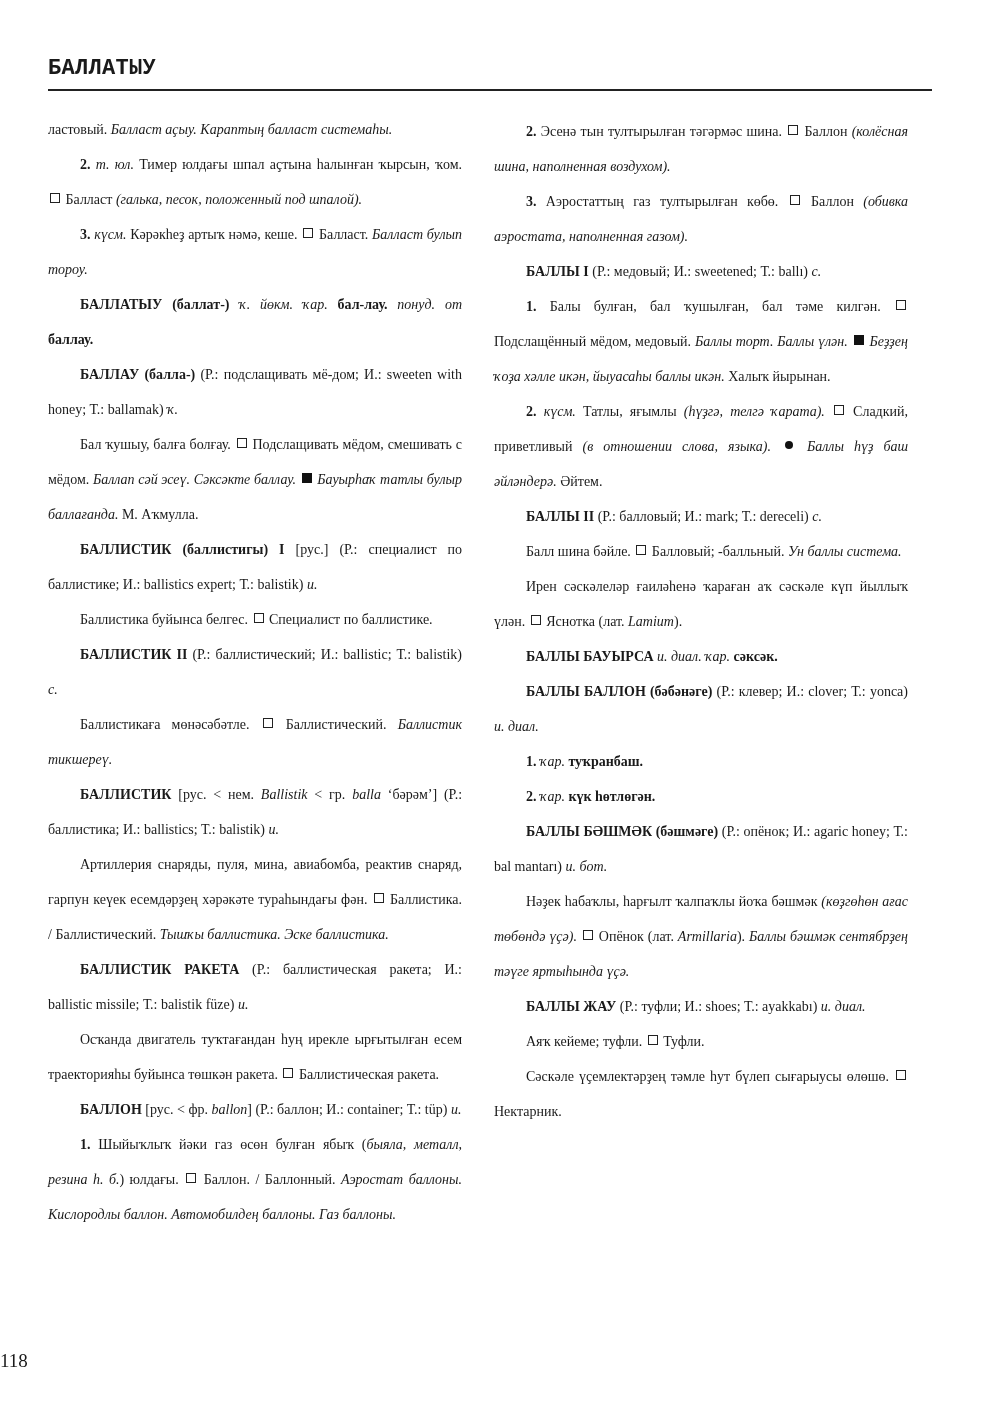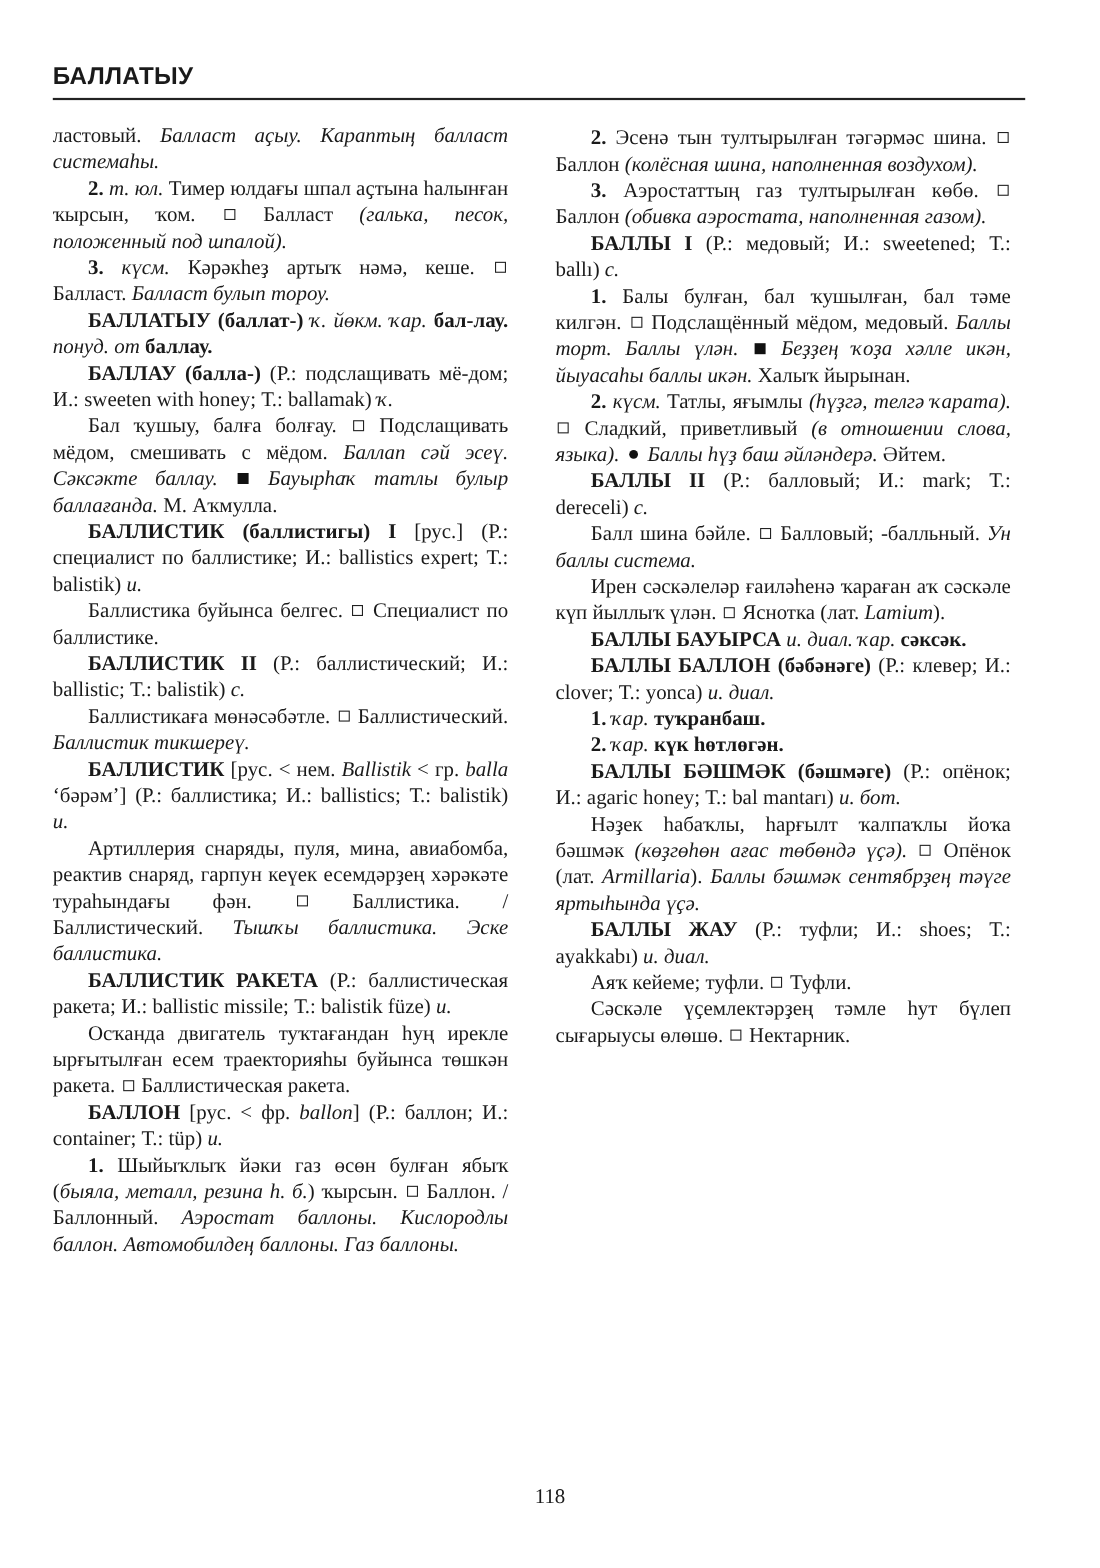--- a/index.html
+++ b/index.html
@@ -1,34 +1,34 @@
 <!DOCTYPE html>
 <html><head>
 <meta charset="utf-8">
 <style>
   html, body { margin: 0; padding: 0; background: #ffffff; }
   body { width: 1000px; height: 1425px; position: relative; overflow: hidden;
          font-family: "Liberation Serif", "DejaVu Serif", serif; color: #1a1a1a; }
-  .running-head { position: absolute; left: 48px; top: 56px; font-family: Liberation Sans, sans-serif;
+  .running-head { position: absolute; left: 48px; top: 56px; font-family: Liberation Mono, monospace;
          font-weight: bold; font-size: 22px; letter-spacing: 0.3px; }
   .rule { position: absolute; left: 48px; top: 89px; width: 884px; height: 2px; background: #222; }
-  .col { position: absolute; top: 112px; width: 414px; font-size: 19px; line-height: 24px;
+  .col { position: absolute; top: 112px; width: 414px; font-size: 14px; line-height: 35px;
          text-align: justify; hyphens: manual; }
   .col.left { left: 48px; }
-  .col.right { left: 505px; top: 114px; }
+  .col.right { left: 494px; top: 114px; }
   .col p { margin: 0; text-indent: 0; }
   .col p.ind { text-indent: 32px; }
   .col p.entry { text-indent: 32px; }
   b, .b { font-weight: bold; }
   i, .i { font-style: italic; }
   .sq { display: inline-block; width: 10px; height: 10px; border: 1.3px solid #222;
         vertical-align: 1px; margin: 0 2px; box-sizing: border-box; }
   .blk { display: inline-block; width: 10px; height: 10px; background: #111; vertical-align: 1px; margin: 0 2px; }
   .dot { display: inline-block; width: 8px; height: 8px; border-radius: 50%; background: #111; vertical-align: 2px; margin: 0 4px; }
-  .folio { position: absolute; top: 1350px; left: 0; width: 1000px; text-align: center; font-size: 19px; }
+  .folio { position: absolute; top: 1350px; left: 0; width: 1000px; font-size: 19px; }
 </style>
 </head>
 <body>
 
 <div class="running-head">БАЛЛАТЫУ</div>
 <div class="rule"></div>
 
 <div class="col left">
     <p class=""><span>ластовый. </span><span class="i">Балласт аҫыу. Карaптың балласт системаһы.</span></p>
     <p class="ind"><span class="b">2. </span><span class="i">т. юл.</span><span> Тимер юлдағы шпал аҫтына һалынған ҡырсын, ҡом. </span><span class="sq"></span><span> Балласт </span><span class="i">(галька, песок, положенный под шпалой).</span></p>
@@ -38,21 +38,21 @@
     <p class="ind"><span>Бал ҡушыу, балға болғау. </span><span class="sq"></span><span> Подслащивать мёдом, смешивать с мёдом. </span><span class="i">Баллап сәй эсеү. Сәксәкте баллау.</span><span> </span><span class="blk"></span><span class="i"> Бауырһаҡ татлы булыр баллағанда.</span><span> М. Аҡмулла.</span></p>
     <p class="entry"><span class="b">БАЛЛИСТИК (баллистигы) I </span><span>[рус.] (Р.: специалист по баллистике; И.: ballistics expert; Т.: balistik) </span><span class="i">и.</span></p>
     <p class="ind"><span>Баллистика буйынса белгес. </span><span class="sq"></span><span> Специалист по баллистике.</span></p>
     <p class="entry"><span class="b">БАЛЛИСТИК II </span><span>(Р.: баллистический; И.: ballistic; Т.: balistik) </span><span class="i">с.</span></p>
     <p class="ind"><span>Баллистикаға мөнәсәбәтле. </span><span class="sq"></span><span> Баллистический. </span><span class="i">Баллистик тикшереү.</span></p>
     <p class="entry"><span class="b">БАЛЛИСТИК </span><span>[рус. &lt; нем. </span><span class="i">Ballistik</span><span> &lt; гр. </span><span class="i">balla</span><span> ‘бәрәм’] (Р.: баллистика; И.: ballistics; Т.: balistik) </span><span class="i">и.</span></p>
     <p class="ind"><span>Артиллерия снаряды, пуля, мина, авиабомба, реактив снаряд, гарпун кеүек есемдәрҙең хәрәкәте тураһындағы фән. </span><span class="sq"></span><span> Баллистика. / Баллистический. </span><span class="i">Тышҡы баллистика. Эске баллистика.</span></p>
     <p class="entry"><span class="b">БАЛЛИСТИК РАКЕТА </span><span>(Р.: баллистическая ракета; И.: ballistic missile; Т.: balistik füze) </span><span class="i">и.</span></p>
     <p class="ind"><span>Осҡанда двигатель туҡтағандан һуң ирекле ырғытылған есем траекторияһы буйынса төшкән ракета. </span><span class="sq"></span><span> Баллистическая ракета.</span></p>
     <p class="entry"><span class="b">БАЛЛОН </span><span>[рус. &lt; фр. </span><span class="i">ballon</span><span>] (Р.: баллон; И.: container; Т.: tüp) </span><span class="i">и.</span></p>
-    <p class="ind"><span class="b">1. </span><span>Шыйыҡлыҡ йәки газ өсөн булған ябыҡ (</span><span class="i">быяла, металл, резина һ. б.</span><span>) ҡырсын. </span><span class="sq"></span><span> Баллон. / Баллонный. </span><span class="i">Аэростат баллоны. Кислородлы баллон. Автомобилдең баллоны. Газ баллоны.</span></p>
+    <p class="ind"><span class="b">1. </span><span>Шыйыҡлыҡ йәки газ өсөн булған ябыҡ (</span><span class="i">быяла, металл, резина һ. б.</span><span>) юлдағы. </span><span class="sq"></span><span> Баллон. / Баллонный. </span><span class="i">Аэростат баллоны. Кислородлы баллон. Автомобилдең баллоны. Газ баллоны.</span></p>
   </div>
 <div class="col right">
     <p class="ind"><span class="b">2. </span><span>Эсенә тын тултырылған тәгәрмәс шина. </span><span class="sq"></span><span> Баллон </span><span class="i">(колёсная шина, наполненная воздухом).</span></p>
     <p class="ind"><span class="b">3. </span><span>Аэростаттың газ тултырылған көбө. </span><span class="sq"></span><span> Баллон </span><span class="i">(обивка аэростата, наполненная газом).</span></p>
     <p class="entry"><span class="b">БАЛЛЫ I </span><span>(Р.: медовый; И.: sweetened; Т.: ballı) </span><span class="i">с.</span></p>
     <p class="ind"><span class="b">1. </span><span>Балы булған, бал ҡушылған, бал тәме килгән. </span><span class="sq"></span><span> Подслащённый мёдом, медовый. </span><span class="i">Баллы торт. Баллы үлән.</span><span> </span><span class="blk"></span><span class="i"> Беҙҙең ҡоҙа хәлле икән, йыуасаһы баллы икән.</span><span> Халыҡ йырынан.</span></p>
     <p class="ind"><span class="b">2. </span><span class="i">күсм.</span><span> Татлы, яғымлы </span><span class="i">(һүҙгә, телгә ҡарата).</span><span> </span><span class="sq"></span><span> Сладкий, приветливый </span><span class="i">(в отношении слова, языка).</span><span> </span><span class="dot"></span><span class="i"> Баллы һүҙ баш әйләндерә.</span><span> Әйтем.</span></p>
     <p class="entry"><span class="b">БАЛЛЫ II </span><span>(Р.: балловый; И.: mark; Т.: dereceli) </span><span class="i">с.</span></p>
     <p class="ind"><span>Балл шина бәйле. </span><span class="sq"></span><span> Балловый; -балльный. </span><span class="i">Ун баллы система.</span></p>
     <p class="ind"><span>Ирен сәскәлеләр ғаиләһенә ҡараған аҡ сәскәле күп йыллыҡ үлән. </span><span class="sq"></span><span> Яснотка (лат. </span><span class="i">Lamium</span><span>).</span></p>

